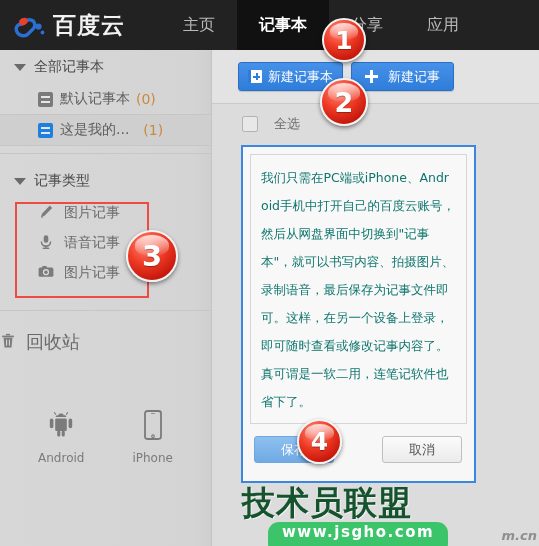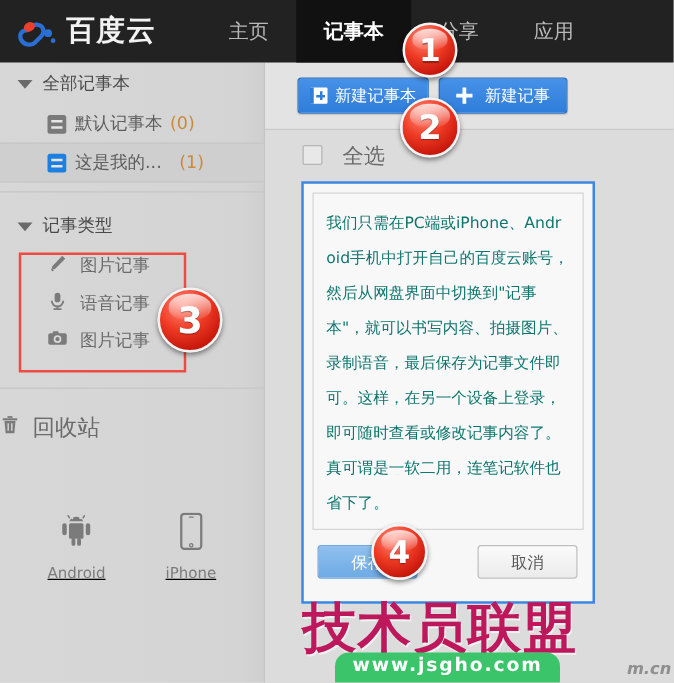--- a/index.html
+++ b/index.html
@@ -178,21 +178,20 @@
   }
   .trash-row .label { margin-left: 10px; }
 
   .devices {
     position: absolute;
     left: 0; top: 360px;
     width: 211px;
     display: flex;
     justify-content: center;
     gap: 48px;
-    text-decoration: underline;
   }
   .device {
     display: flex;
     flex-direction: column;
     align-items: center;
     cursor: pointer;
   }
   .device-label {
     margin-top: 5px;
     font-size: 12px;
@@ -271,21 +270,21 @@
   }
   .checkbox {
     width: 14px; height: 14px;
     border: 1px solid #b4b4b4;
     background: #e8e8e8;
     border-radius: 2px;
     cursor: pointer;
   }
   .selectall .label {
     margin-left: 16px;
-    font-size: 17px;
+    font-size: 13px;
     color: #6a6a6a;
   }
 
   .editor {
     position: absolute;
     left: 29px; top: 95px;
     width: 235px;
     height: 338px;
     border: 2px solid #3a86e0;
     background: #f7f7f7;
@@ -374,23 +373,23 @@
   .watermark {
     position: absolute;
     left: 242px;
     top: 486px;
     z-index: 30;
     width: 297px;
     height: 60px;
     pointer-events: none;
   }
   .wm-cn {
-    font-size: 43px;
+    font-size: 33px;
     font-weight: bold;
-    color: #be185d;
+    color: #14532d;
     letter-spacing: 1px;
     line-height: 34px;
     text-shadow: 1px 1px 0 rgba(255,255,255,0.6);
     white-space: nowrap;
   }
   .wm-url {
     margin-top: 2px;
     margin-left: 26px;
     background: #3cc46a;
     border-radius: 11px;

